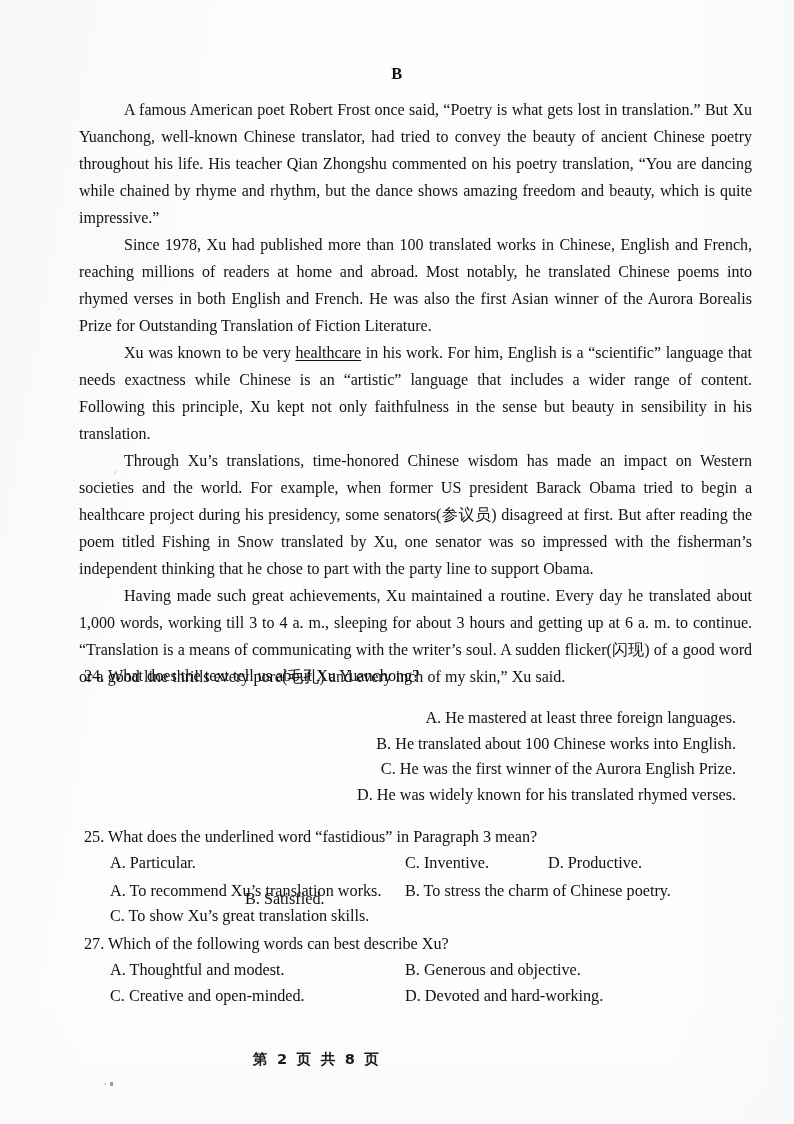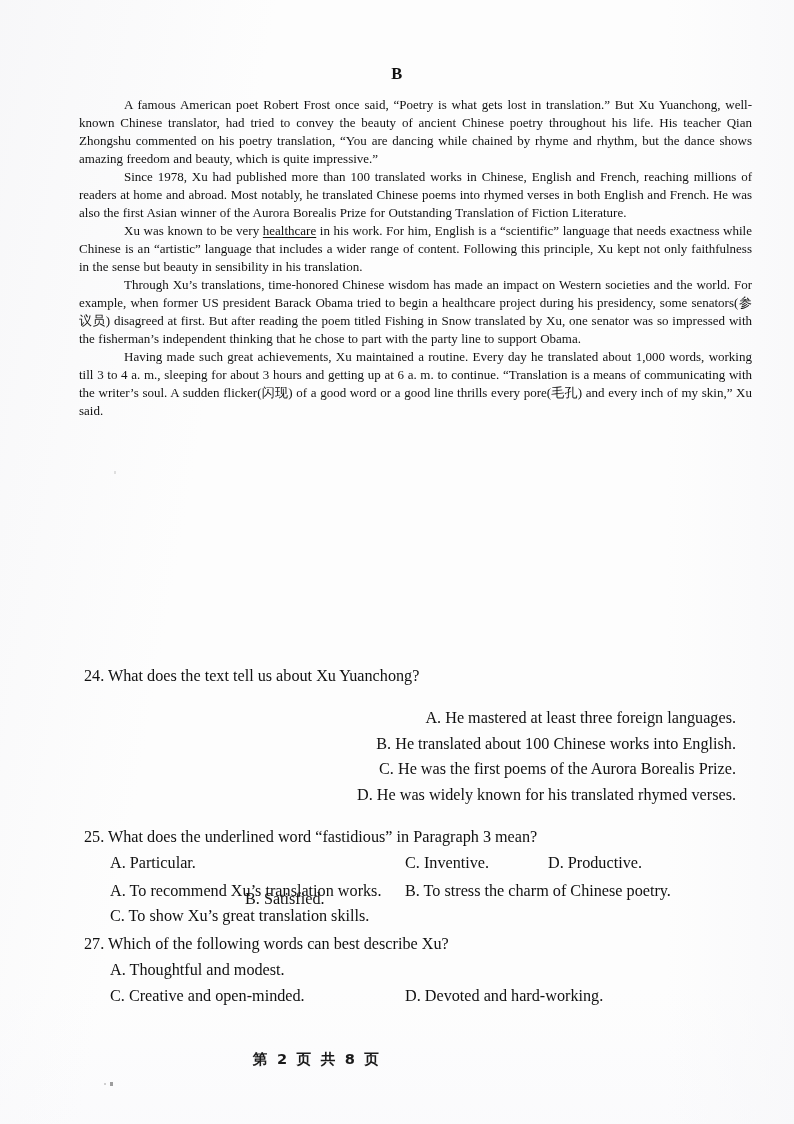--- a/index.html
+++ b/index.html
@@ -51,22 +51,22 @@
     position: absolute;
     top: 96px;
     left: 79px;
     width: 673px;
   }
   .para {
     margin: 0;
     text-align: justify;
     text-justify: inter-word;
     text-indent: 45px;
-    font-size: 13px;
-    line-height: 18px;
+    font-size: 16px;
+    line-height: 27px;
     word-spacing: 0.2px;
   }
   .para .u {
     text-decoration: underline;
     text-underline-offset: 2px;
   }
 
   .questions {
     position: absolute;
     top: 664px;
@@ -157,21 +157,21 @@
         <p class="para"><span>Through Xu’s translations, time-honored Chinese wisdom has made an impact on Western societies and the world. For example, when former US president Barack Obama tried to begin a healthcare project during his presidency, some senators(参议员) disagreed at first. But after reading the poem titled Fishing in Snow translated by Xu, one senator was so impressed with the fisherman’s independent thinking that he chose to part with the party line to support Obama.</span></p>
         <p class="para"><span>Having made such great achievements, Xu maintained a routine. Every day he translated about 1,000 words, working till 3 to 4 a. m., sleeping for about 3 hours and getting up at 6 a. m. to continue. “Translation is a means of communicating with the writer’s soul. A sudden flicker(闪现) of a good word or a good line thrills every pore(毛孔) and every inch of my skin,” Xu said.</span></p>
       </div>
 
     <div class="questions" id="questions">
         <div class="q-block">
           <p class="q-stem">24. What does the text tell us about Xu Yuanchong?</p>
           <ul class="opts-stack">
             <li>A. He mastered at least three foreign languages.</li>
             <li>B. He translated about 100 Chinese works into English.</li>
-            <li>C. He was the first poems of the Aurora Borealis Prize.</li>
+            <li>C. He was the first winner of the Aurora English Prize.</li>
             <li>D. He was widely known for his translated rhymed verses.</li>
           </ul>
         </div>
         <div class="q-block">
           <p class="q-stem">25. What does the underlined word “fastidious” in Paragraph 3 mean?</p>
           <div class="opts-row">
             <span class="opt-abs opt-c1">A. Particular.</span>
             <span class="opt-abs opt-c2">B. Satisfied.</span>
             <span class="opt-abs opt-c3">C. Inventive.</span>
             <span class="opt-abs opt-c4">D. Productive.</span>
@@ -186,20 +186,21 @@
             <div class="row">
               <span class="two-a">C. To show Xu’s great translation skills.</span>
             </div>
           </div>
         </div>
         <div class="q-block">
           <p class="q-stem">27. Which of the following words can best describe Xu?</p>
           <div class="opts-two">
             <div class="row">
               <span class="two-a">A. Thoughtful and modest.</span>
+              <span class="two-b">B. Generous and objective.</span>
             </div>
             <div class="row">
               <span class="two-a">C. Creative and open-minded.</span>
               <span class="two-b">D. Devoted and hard-working.</span>
             </div>
           </div>
         </div>
       </div>
 
     <div class="footer">第 2 页 共 8 页</div>

